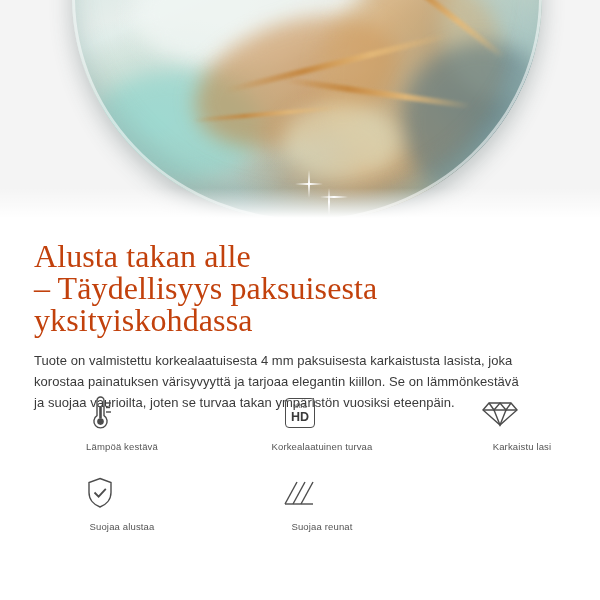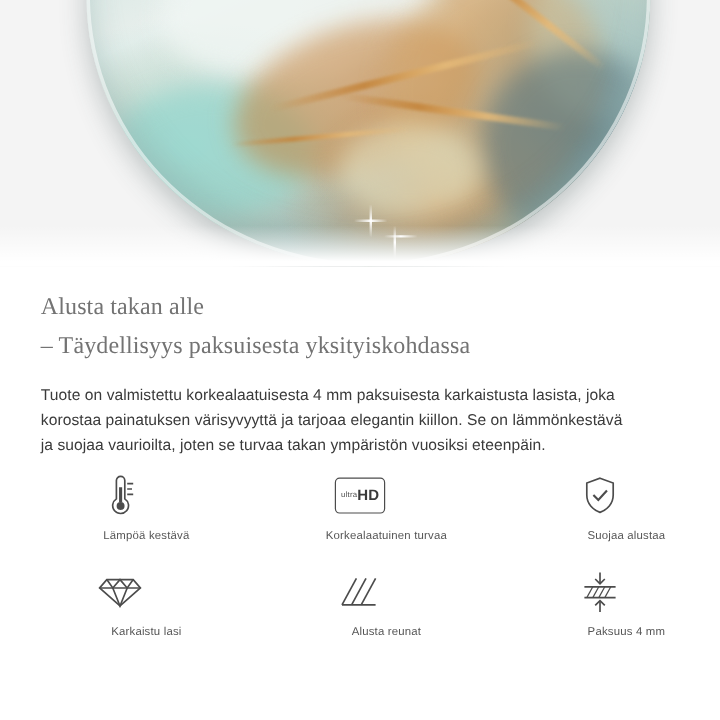--- a/index.html
+++ b/index.html
@@ -111,23 +111,23 @@
   .content {
     position: absolute;
     left: 0; top: 222px;
     width: 600px;
   }
   .headline {
     margin: 0;
     padding: 18px 34px 0 34px;
     font-family: "Liberation Serif", serif;
     font-weight: 400;
-    font-size: 20px;
+    font-size: 32px;
     line-height: 32px;
-    color: #737373;
+    color: #c2410c;
     letter-spacing: 0.1px;
   }
   .headline .line2 { display: block; }
 
   .body-copy {
     margin: 0;
     padding: 14px 34px 0 34px;
     font-size: 13px;
     line-height: 21px;
     color: #3a3a3a;
@@ -160,25 +160,25 @@
   }
   .feature-label {
     margin-top: 7px;
     font-size: 9.5px;
     color: #555555;
     text-align: center;
     letter-spacing: 0.15px;
     margin-left: 44px;
   }
   .hd-badge {
-    width: 42px; height: 30px;
+    width: 30px; height: 30px;
     border: 1.4px solid #4c4c4c;
     border-radius: 4px;
     display: flex;
-    flex-direction: row;
+    flex-direction: column;
     align-items: center;
     justify-content: center;
     line-height: 1;
     text-align: center;
   }
   .hd-badge .small { font-size: 6.5px; letter-spacing: 0.2px; color: #4c4c4c; }
   .hd-badge .big { font-size: 12.5px; font-weight: 700; color: #3a3a3a; margin-top: 1px; }
 </style>
 </head>
 <body>
@@ -234,64 +234,47 @@
         <div class="hd-badge">
           <span class="small">ultra</span>
           <span class="big">HD</span>
         </div>
       </div>
       <div class="feature-label">Korkealaatuinen turvaa</div>
     </div>
 
     <div class="feature">
       <div class="feature-icon">
-        <svg width="34" height="38" viewBox="0 0 34 38" fill="none" stroke="#4c4c4c" stroke-width="1.4">
-          <path d="M17 4.5l11 4v10c0 7.2-5 12.3-11 14.5-6-2.2-11-7.3-11-14.5v-10z"></path>
-          <polyline points="11.5,18.5 15.6,22.6 22.8,14.8" stroke-width="1.8"></polyline>
-        </svg>
-      </div>
-      <div class="feature-label">Suojaa alustaa</div>
-    </div>
-
-    <div class="feature">
-      <div class="feature-icon">
         <svg width="38" height="34" viewBox="0 0 38 34" fill="none" stroke="#4c4c4c" stroke-width="1.4">
           <path d="M8 7h22l6 7-17 15L2 14z"></path>
           <path d="M2 14h34"></path>
           <path d="M8 7l5 7 6-7 6 7 5-7"></path>
           <path d="M13 14l6 15 6-15"></path>
         </svg>
       </div>
       <div class="feature-label">Karkaistu lasi</div>
     </div>
 
     <div class="feature">
       <div class="feature-icon">
+        <svg width="34" height="38" viewBox="0 0 34 38" fill="none" stroke="#4c4c4c" stroke-width="1.4">
+          <path d="M17 4.5l11 4v10c0 7.2-5 12.3-11 14.5-6-2.2-11-7.3-11-14.5v-10z"></path>
+          <polyline points="11.5,18.5 15.6,22.6 22.8,14.8" stroke-width="1.8"></polyline>
+        </svg>
+      </div>
+      <div class="feature-label">Suojaa alustaa</div>
+    </div>
+
+    <div class="feature">
+      <div class="feature-icon">
         <svg width="36" height="32" viewBox="0 0 36 32" fill="none" stroke="#4c4c4c" stroke-width="1.4">
           <path d="M3 27 L15 5"></path>
           <path d="M11 27 L23 5"></path>
           <path d="M19 27 L31 5"></path>
           <path d="M3 27 H31"></path>
         </svg>
       </div>
-      <div class="feature-label">Alusta reunat</div>
-    </div>
-
-    <div class="feature">
-      <div class="feature-icon">
-        <svg width="36" height="38" viewBox="0 0 36 38" fill="none" stroke="#4c4c4c" stroke-width="1.4">
-          <line x1="18" y1="3" x2="18" y2="12"></line>
-          <polyline points="14,8.5 18,12.5 22,8.5"></polyline>
-          <line x1="5" y1="15" x2="31" y2="15"></line>
-          <line x1="5" y1="24" x2="31" y2="24"></line>
-          <line x1="7" y1="24" x2="12" y2="15" stroke-width="1"></line>
-          <line x1="12" y1="24" x2="17" y2="15" stroke-width="1"></line>
-          <line x1="17" y1="24" x2="22" y2="15" stroke-width="1"></line>
-          <line x1="22" y1="24" x2="27" y2="15" stroke-width="1"></line>
-          <line x1="18" y1="36" x2="18" y2="27"></line>
-          <polyline points="14,30.5 18,26.5 22,30.5"></polyline>
-        </svg>
-      </div>
-      <div class="feature-label">Paksuus 4 mm</div>
-    </div>
+      <div class="feature-label">Suojaa reunat</div>
+    </div>
+
 
   </div>
 </div>
 
 </body></html>

